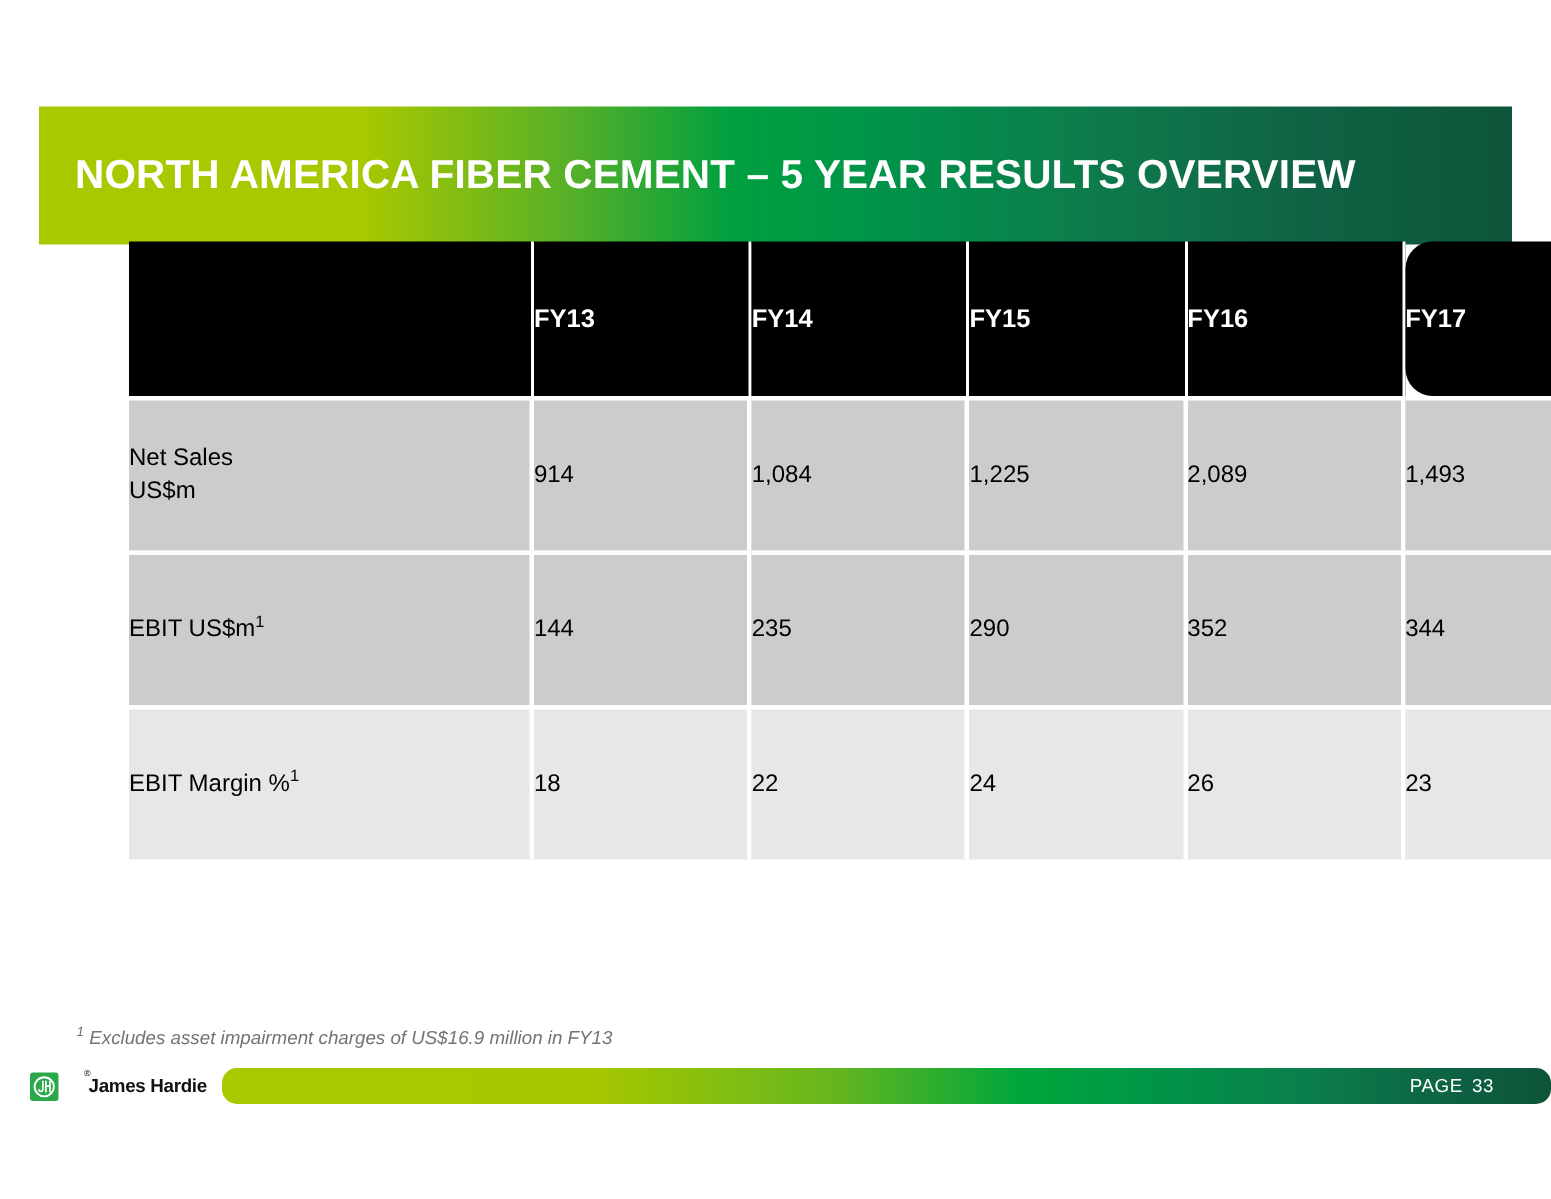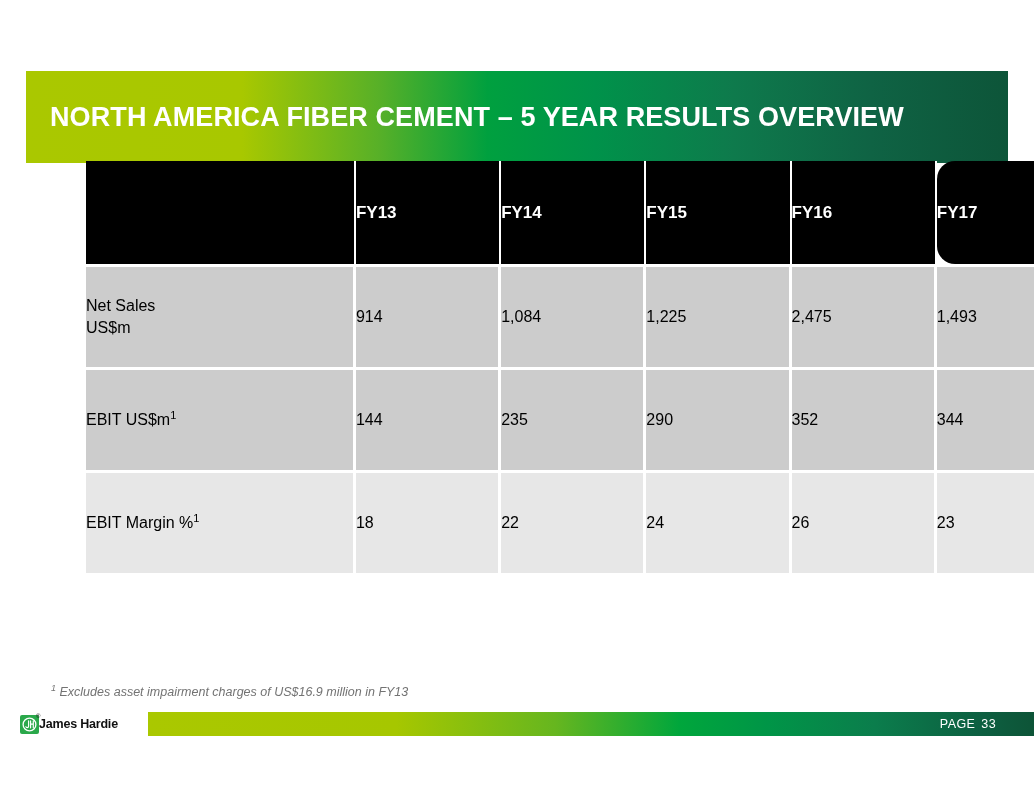--- a/index.html
+++ b/index.html
@@ -108,21 +108,21 @@
 
   
   #footer { position: absolute; left: 0; top: 712px; width: 1034px; height: 24px; }
   #footer-logo {
     position: absolute;
     left: 20px;
     top: 0;
     height: 24px;
     display: flex;
     align-items: center;
-    gap: 0;
+    gap: 20px;
   }
   #logo-mark {
     width: 19px; height: 19px;
     background: #2aa84a;
     border-radius: 2px;
     display: flex; align-items: center; justify-content: center;
   }
   #logo-mark svg { display: block; }
   #logo-wordmark {
     font-size: 12.5px;
@@ -147,20 +147,21 @@
     background: linear-gradient(
         to right,
         #aac800 0%,
         #a6c700 28%,
         #66b61f 46%,
         #00a63c 60%,
         #009547 70%,
         #0b7d4c 82%,
         #0d5f41 94%,
         #0d5437 100%);
+    border-radius: 10px;
   }
   #page-indicator {
     position: absolute;
     right: 38px;
     top: 0;
     height: 24px;
     line-height: 24px;
     color: #ffffff;
     font-size: 12.5px;
     letter-spacing: 0.4px;
@@ -195,21 +196,21 @@
   </thead>
   <tbody>
     <tr class="data-row row-dark">
       <td>
         <span class="cell-label-line">Net Sales</span>
         <span class="cell-label-line">US$m</span>
       </td>
       <td>914</td>
       <td>1,084</td>
       <td>1,225</td>
-      <td>2,475</td>
+      <td>2,089</td>
       <td class="last">1,493</td>
     </tr>
     <tr class="data-row row-dark">
       <td>
         <span>EBIT US$m</span><span class="sup">1</span>
       </td>
       <td>144</td>
       <td>235</td>
       <td>290</td>
       <td>352</td>

